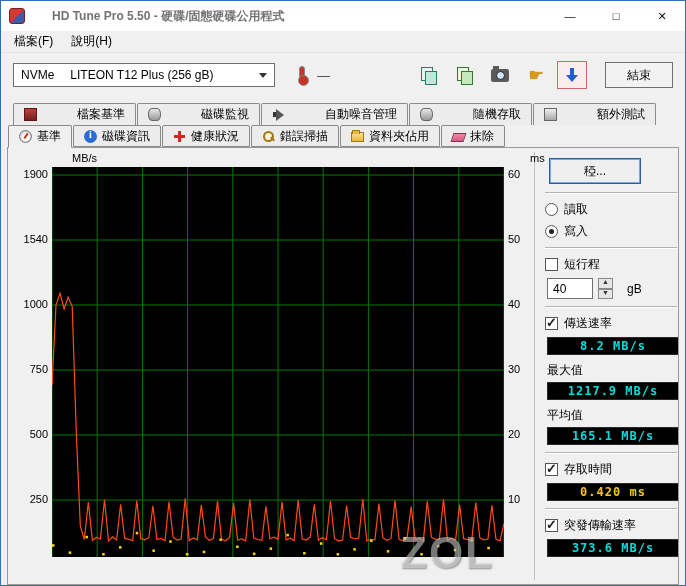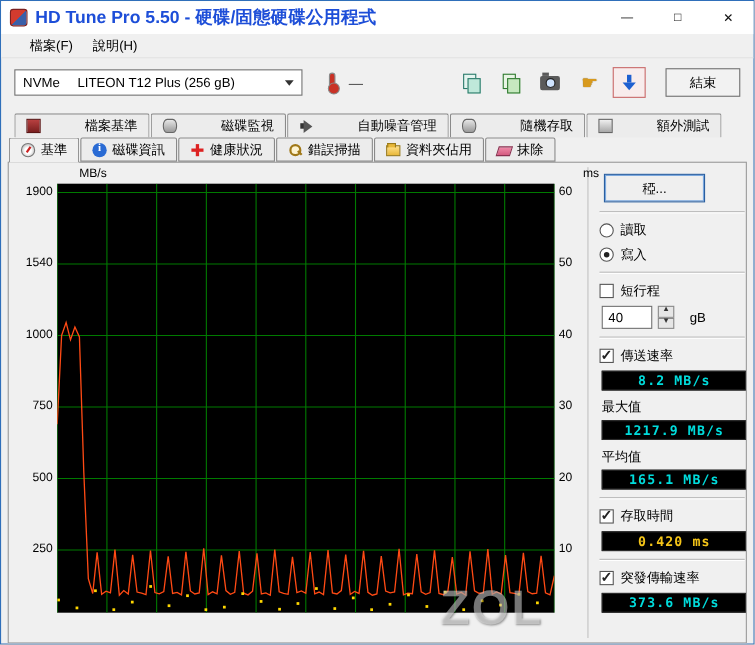--- a/index.html
+++ b/index.html
@@ -8,28 +8,28 @@
 
   .window { width: 686px; height: 586px; border: 1px solid #2f6fba; background: #f0f0f0;
             display: flex; flex-direction: column; overflow: hidden; position: relative; }
 
   
   .titlebar { height: 30px; background: #ffffff; display: flex; align-items: center;
               padding-left: 8px; flex-shrink: 0; }
   .app-icon { width: 16px; height: 16px; margin-right: 7px; border-radius: 3px;
               background: linear-gradient(135deg,#d23b2e 0 52%,#3a5fa8 52% 100%);
               border: 1px solid #7a2020; }
-  .title-text { font-size: 16px; font-weight: bold; color: #1d4ed8; }
+  .title-text { font-size: 12px; font-weight: bold; color: #737373; margin-left: 20px; }
   .win-controls { margin-left: auto; display: flex; height: 100%; }
   .win-btn { width: 46px; height: 100%; display: flex; align-items: center; justify-content: center;
              font-size: 11px; color: #111; background: #fff; border: none; }
 
   
   .menubar { height: 22px; background: #f0f0f0; display: flex; align-items: flex-start;
-             padding-left: 17px; font-size: 12px; border-bottom: 1px solid #e3e3e3; flex-shrink: 0; }
+             padding-left: 4px; font-size: 12px; border-bottom: 1px solid #e3e3e3; flex-shrink: 0; }
   .menu-item { padding: 2px 9px; color: #000; }
 
   
   .toolbar { height: 44px; display: flex; align-items: center; padding: 0 12px; flex-shrink: 0; }
   .drive-select { width: 262px; height: 24px; background: #fff; border: 1px solid #707070;
                   display: flex; align-items: center; padding: 0 7px; font-size: 12px; position: relative; }
   .drive-type { margin-right: 16px; }
   .dd-arrow { position: absolute; right: 7px; top: 9px; width: 0; height: 0;
               border-left: 4px solid transparent; border-right: 4px solid transparent;
               border-top: 5px solid #333; }

